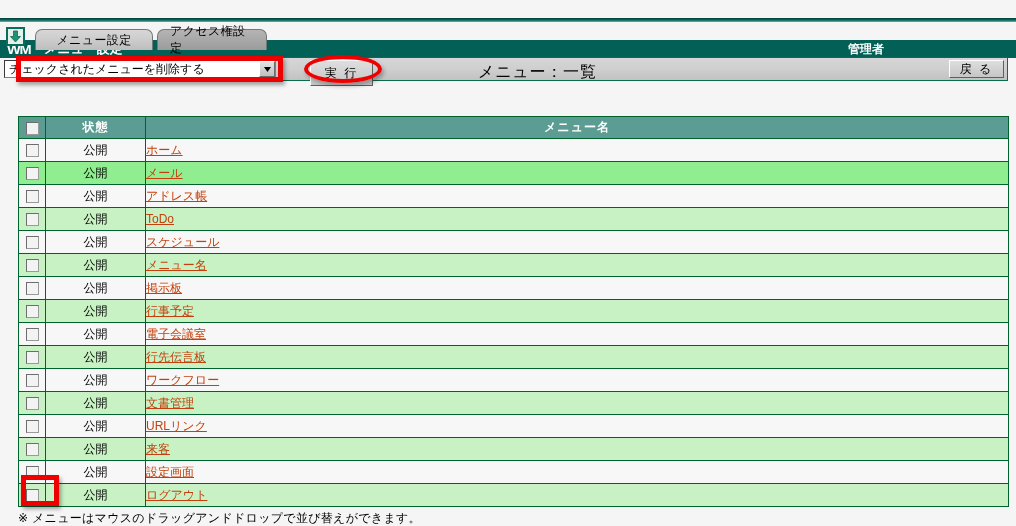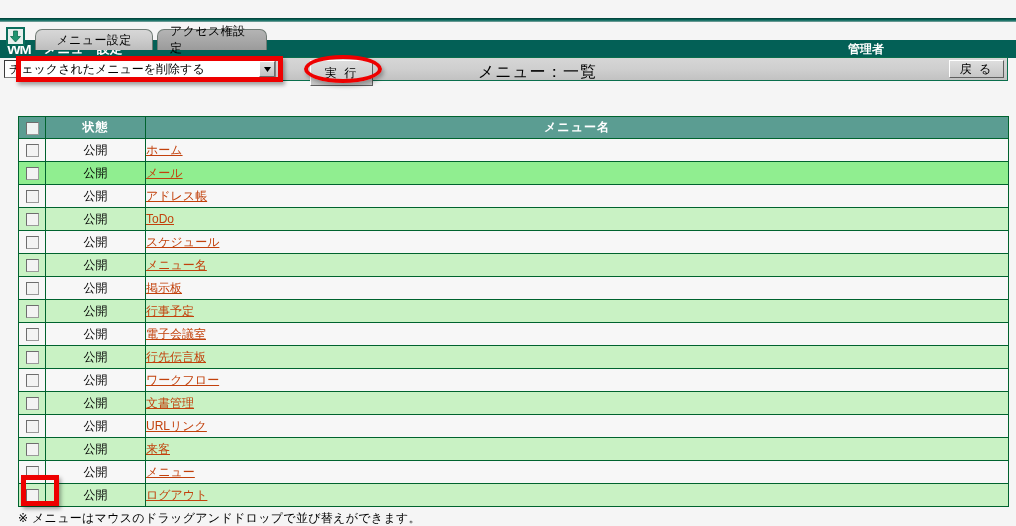--- a/index.html
+++ b/index.html
@@ -406,21 +406,21 @@
           <td class="cell-name"><span class="menu-link">URLリンク</span></td>
         </tr>
         <tr class="row-alt">
           <td class="cell-check"><span class="cbox"></span></td>
           <td class="cell-state">公開</td>
           <td class="cell-name"><span class="menu-link">来客</span></td>
         </tr>
         <tr class="row-plain">
           <td class="cell-check"><span class="cbox"></span></td>
           <td class="cell-state">公開</td>
-          <td class="cell-name"><span class="menu-link">メニュー</span></td>
+          <td class="cell-name"><span class="menu-link">設定画面</span></td>
         </tr>
         <tr class="row-alt">
           <td class="cell-check"><span class="cbox"></span></td>
           <td class="cell-state">公開</td>
           <td class="cell-name"><span class="menu-link">ログアウト</span></td>
         </tr>
       </tbody>
   </table>
 </div>
 

